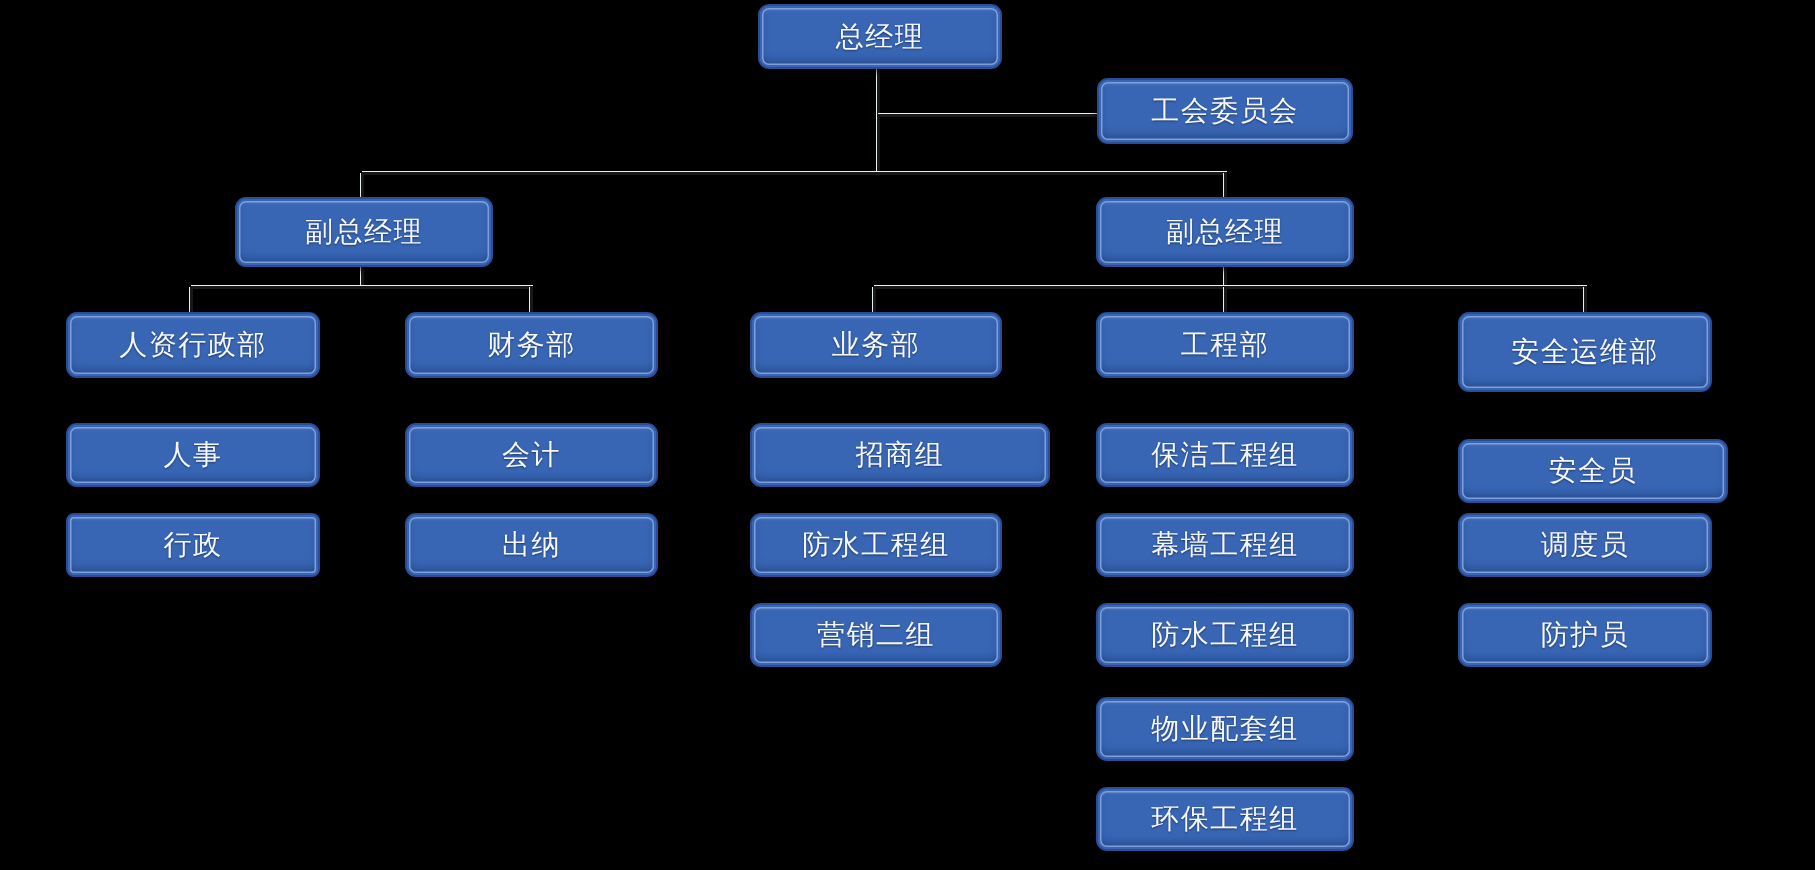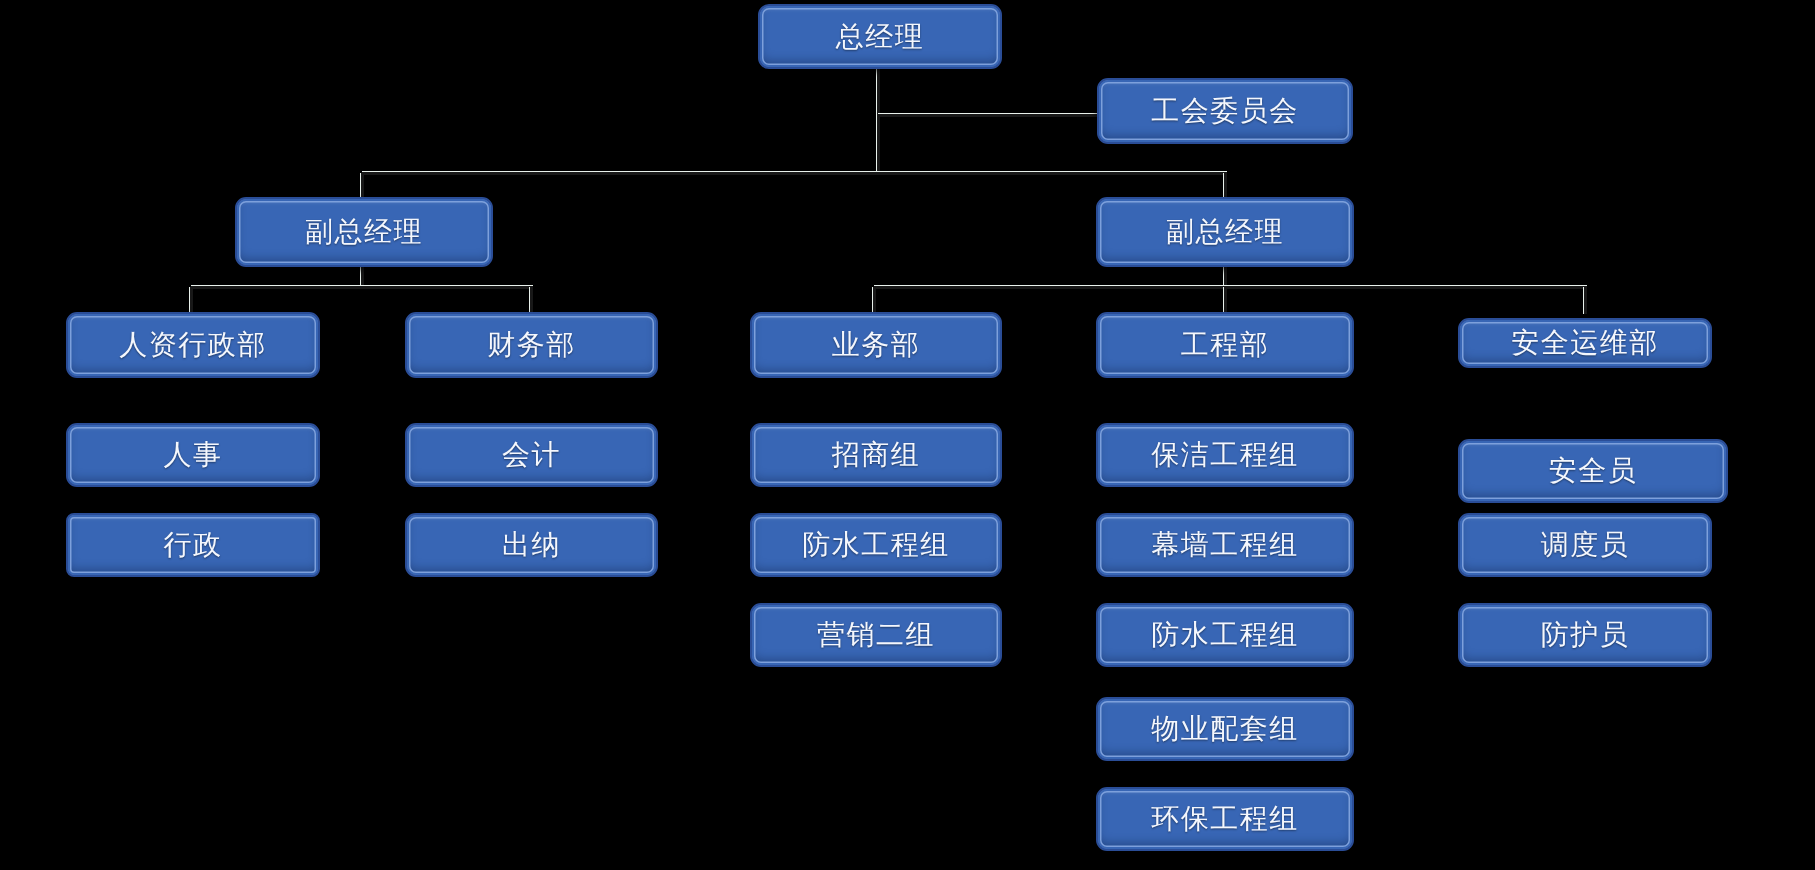--- a/index.html
+++ b/index.html
@@ -98,36 +98,36 @@
   </div>
       <div class="org-node" style="left: 405px; top: 312px; width: 253px; height: 66px;">
     <span class="org-node-label">财务部</span>
   </div>
       <div class="org-node" style="left: 750px; top: 312px; width: 252px; height: 66px;">
     <span class="org-node-label">业务部</span>
   </div>
       <div class="org-node" style="left: 1096px; top: 312px; width: 258px; height: 66px;">
     <span class="org-node-label">工程部</span>
   </div>
-      <div class="org-node" style="left: 1458px; top: 312px; width: 254px; height: 50px; margin-top: 6px;">
+      <div class="org-node" style="left: 1458px; top: 312px; width: 254px; height: 80px;">
     <span class="org-node-label">安全运维部</span>
   </div>
       <div class="org-node" style="left: 66px; top: 423px; width: 254px; height: 64px;">
     <span class="org-node-label">人事</span>
   </div>
       <div class="org-node" style="left: 66px; top: 513px; width: 254px; height: 64px; border-radius: 8px;">
     <span class="org-node-label">行政</span>
   </div>
       <div class="org-node" style="left: 405px; top: 423px; width: 253px; height: 64px;">
     <span class="org-node-label">会计</span>
   </div>
       <div class="org-node" style="left: 405px; top: 513px; width: 253px; height: 64px;">
     <span class="org-node-label">出纳</span>
   </div>
-      <div class="org-node" style="left: 750px; top: 423px; width: 252px; height: 64px;">
+      <div class="org-node" style="left: 750px; top: 423px; width: 300px; height: 64px;">
     <span class="org-node-label">招商组</span>
   </div>
       <div class="org-node" style="left: 750px; top: 513px; width: 252px; height: 64px;">
     <span class="org-node-label">防水工程组</span>
   </div>
       <div class="org-node" style="left: 750px; top: 603px; width: 252px; height: 64px;">
     <span class="org-node-label">营销二组</span>
   </div>
       <div class="org-node" style="left: 1096px; top: 423px; width: 258px; height: 64px;">
     <span class="org-node-label">保洁工程组</span>

